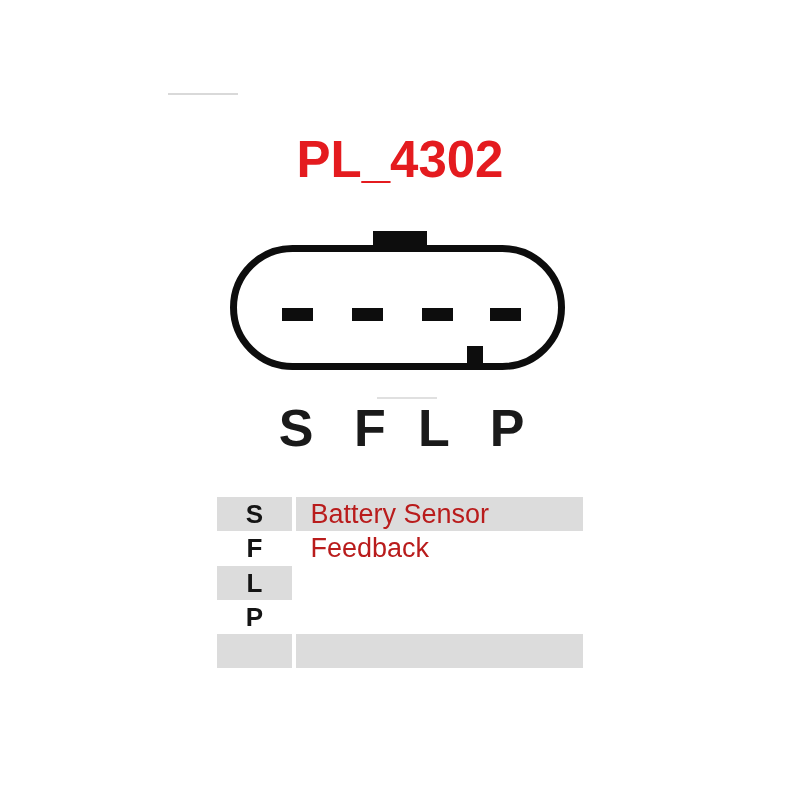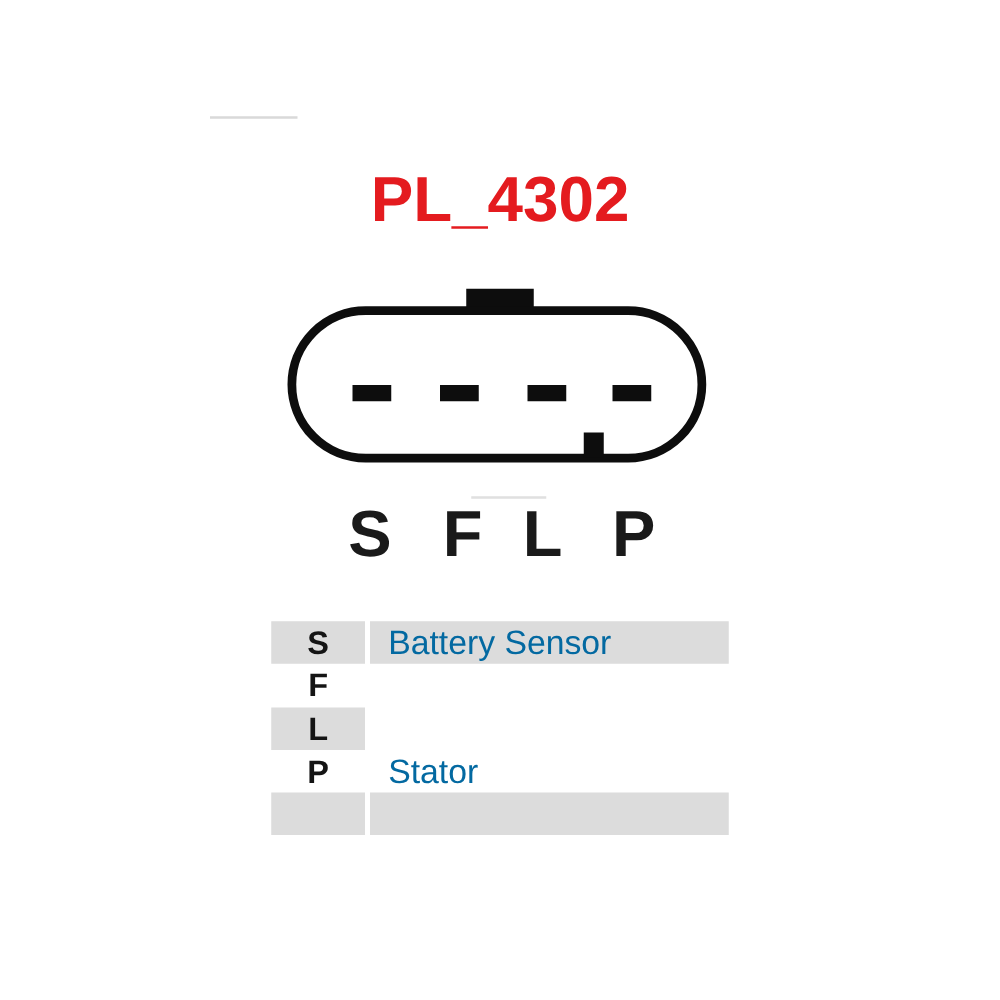--- a/index.html
+++ b/index.html
@@ -104,21 +104,21 @@
     color: #141414;
     background: transparent;
   }
   .col-gap { width: 3.5px; background: #ffffff; }
   .cell-desc {
     flex: 1;
     padding-left: 15px;
     line-height: 34.3px;
     font-size: 27px;
     font-weight: 400;
-    color: #0369a1;
+    color: #b91c1c;
     background: transparent;
     white-space: nowrap;
     overflow: hidden;
   }
   .trow.shaded .cell-pin,
   .trow.shaded .cell-desc { background: #dcdcdc; }
 </style>
 </head>
 <body>
 
@@ -148,31 +148,31 @@
 
     <div class="trow shaded">
       <div class="cell-pin">S</div>
       <div class="col-gap"></div>
       <div class="cell-desc">Battery Sensor</div>
     </div>
 
     <div class="trow">
       <div class="cell-pin">F</div>
       <div class="col-gap"></div>
+      <div class="cell-desc">Feedback</div>
     </div>
 
     <div class="trow shaded">
       <div class="cell-pin">L</div>
       <div class="col-gap"></div>
     </div>
 
     <div class="trow">
       <div class="cell-pin">P</div>
       <div class="col-gap"></div>
-      <div class="cell-desc">Stator</div>
     </div>
 
     <div class="trow shaded">
       <div class="cell-pin"></div>
       <div class="col-gap"></div>
       <div class="cell-desc"></div>
     </div>
 
   </div>
 </div>

